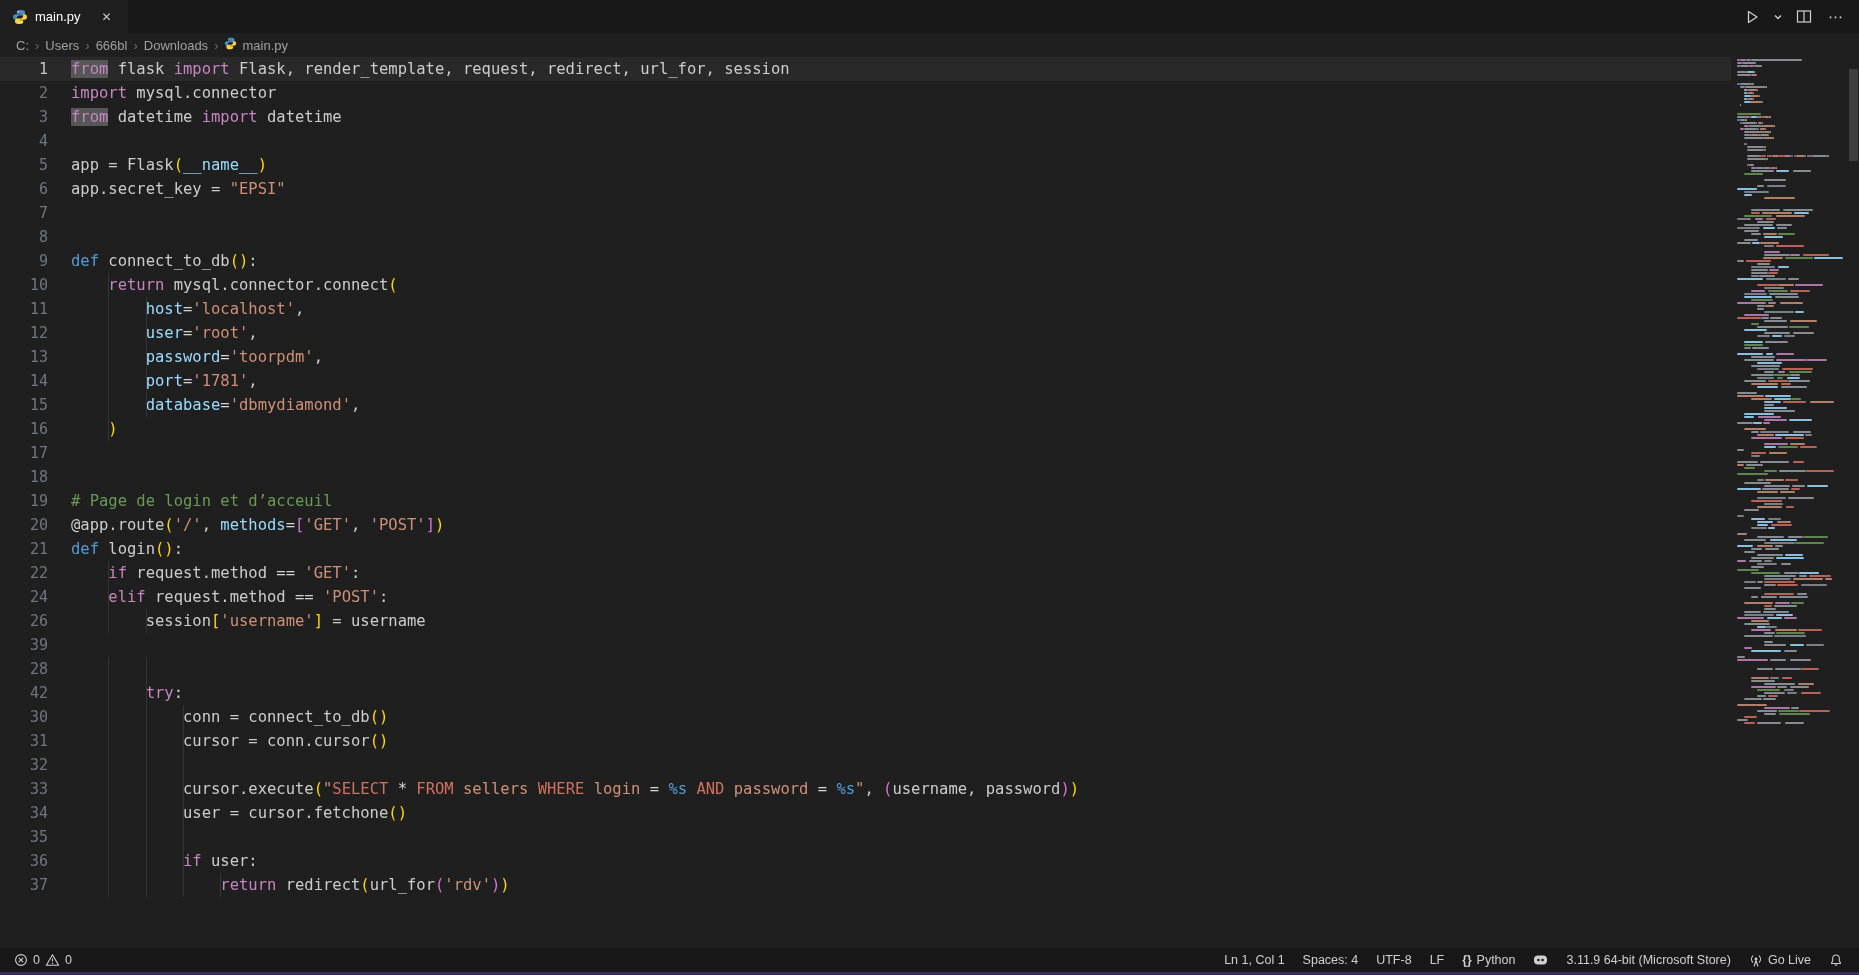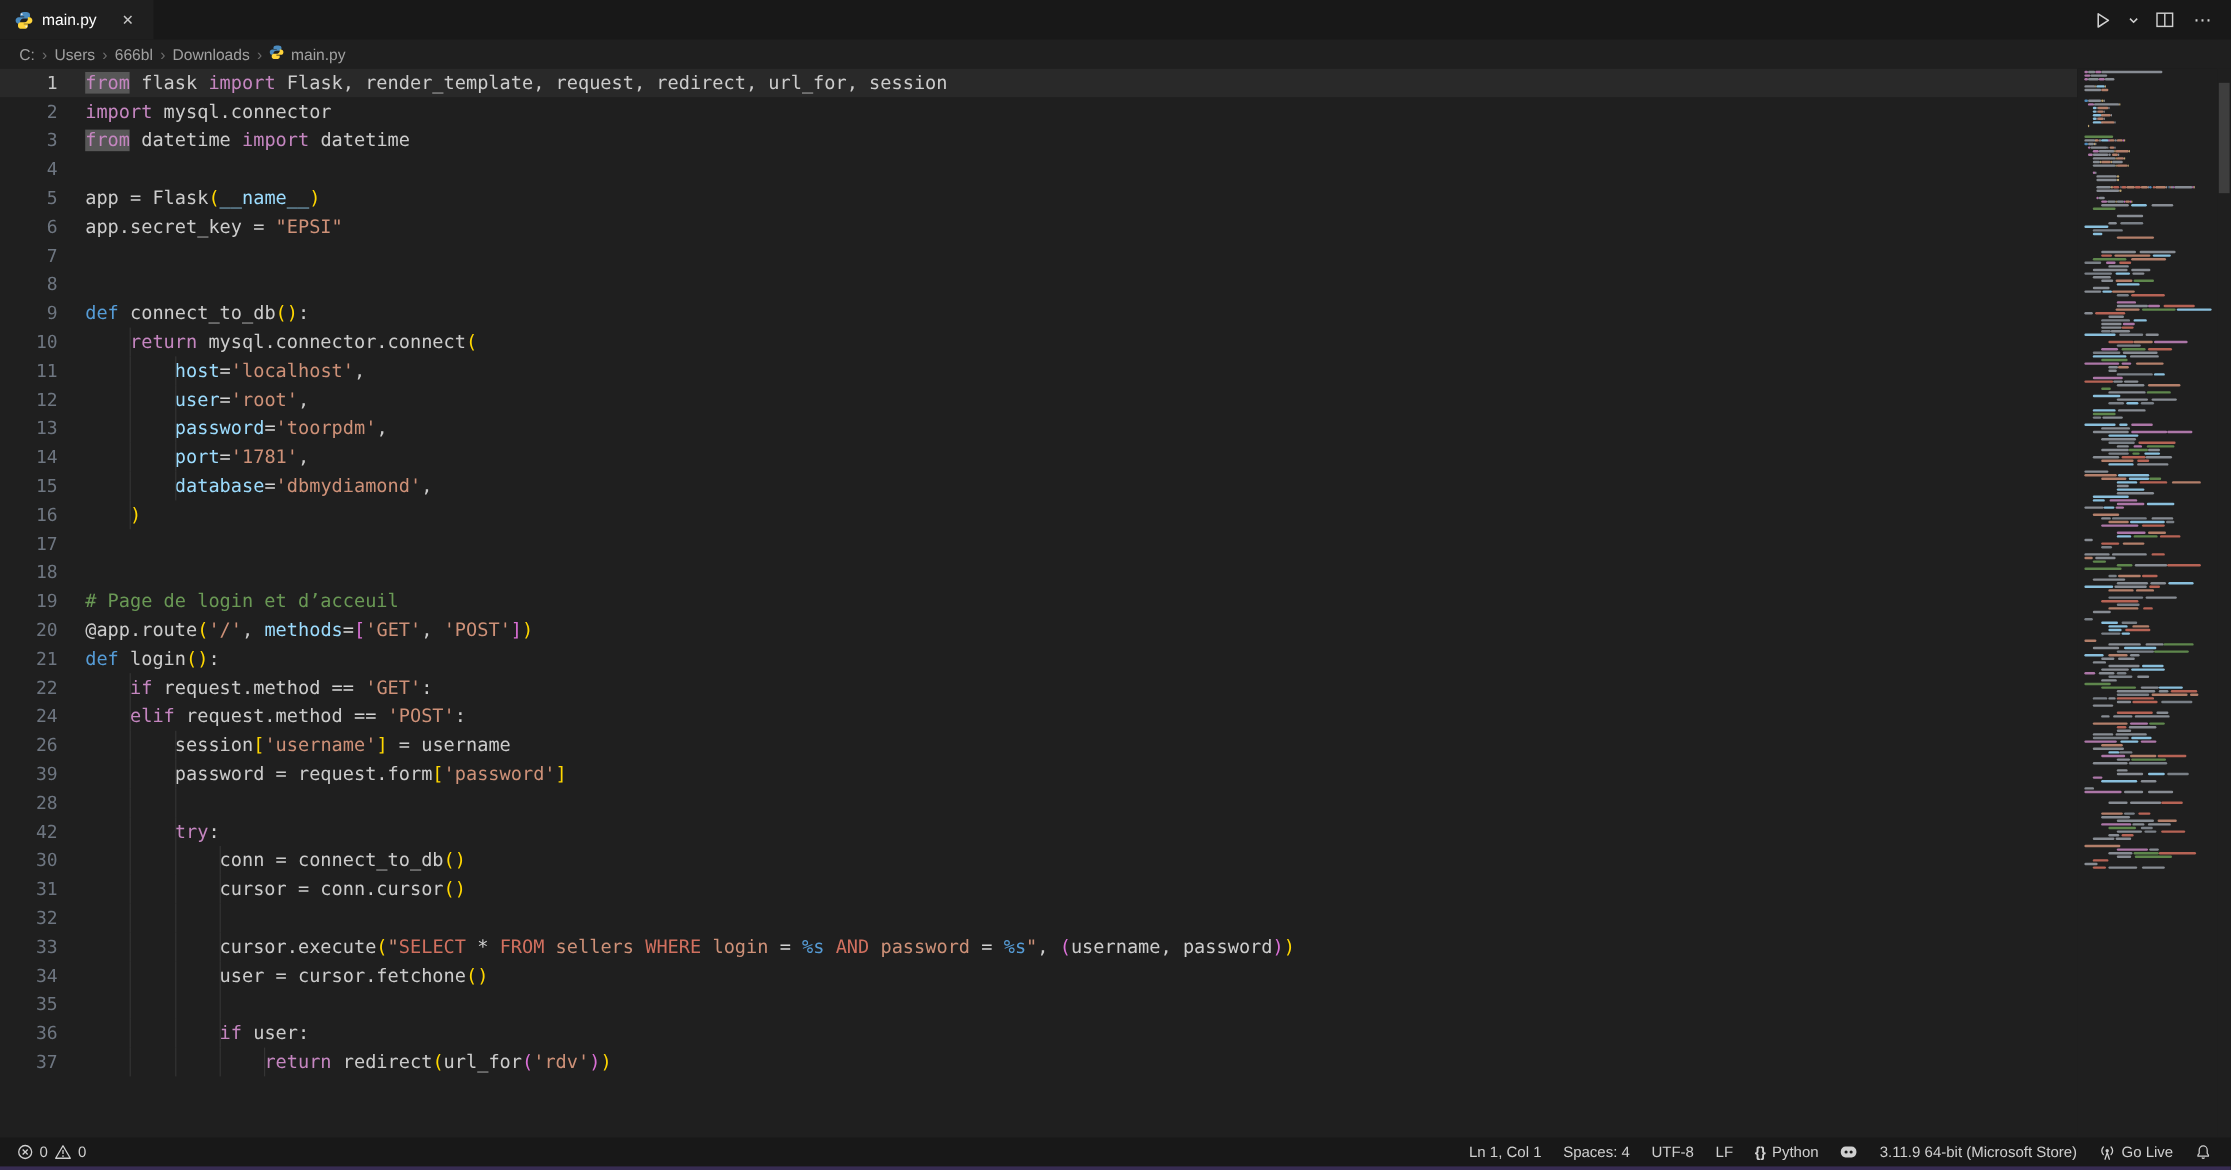--- a/index.html
+++ b/index.html
@@ -226,21 +226,20 @@
     <div class="row">
       <div class="ln">24</div>
       <div class="code"><span class="guide" style="left: 4ch;"></span><span class="tk-t">    </span><span class="tk-k">elif</span><span class="tk-t"> request.method </span><span class="tk-o">==</span><span class="tk-t"> </span><span class="tk-s">'POST'</span><span class="tk-t">:</span></div>
     </div>
     <div class="row">
       <div class="ln">26</div>
       <div class="code"><span class="guide" style="left: 4ch;"></span><span class="guide" style="left: 8ch;"></span><span class="tk-t">        </span><span class="tk-t">session</span><span class="tk-b1">[</span><span class="tk-s">'username'</span><span class="tk-b1">]</span><span class="tk-t"> = username</span></div>
     </div>
     <div class="row">
       <div class="ln">39</div>
-      <div class="code"><span class="guide" style="left: 4ch;"></span><span class="guide" style="left: 8ch;"></span><span class="tk-t">        </span><span class="tk-t">password = request.form</span><span class="tk-b1">[</span><span class="tk-s">'password'</span><span class="tk-b1">]</span></div>
     </div>
     <div class="row">
       <div class="ln">28</div>
       <div class="code"><span class="guide" style="left: 4ch;"></span><span class="guide" style="left: 8ch;"></span></div>
     </div>
     <div class="row">
       <div class="ln">42</div>
       <div class="code"><span class="guide" style="left: 4ch;"></span><span class="guide" style="left: 8ch;"></span><span class="tk-t">        </span><span class="tk-k">try</span><span class="tk-t">:</span></div>
     </div>
     <div class="row">

